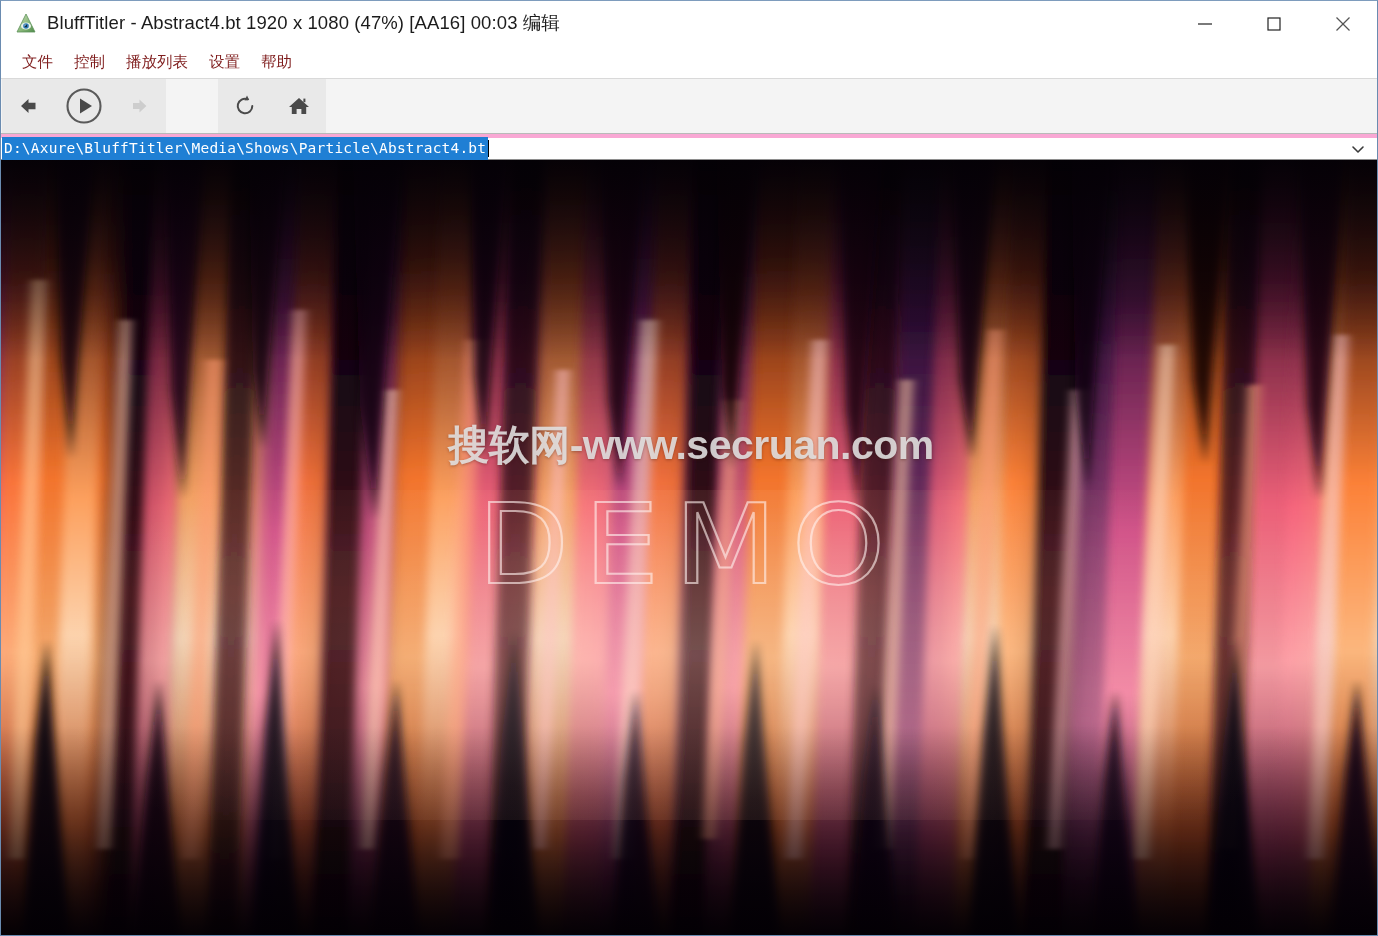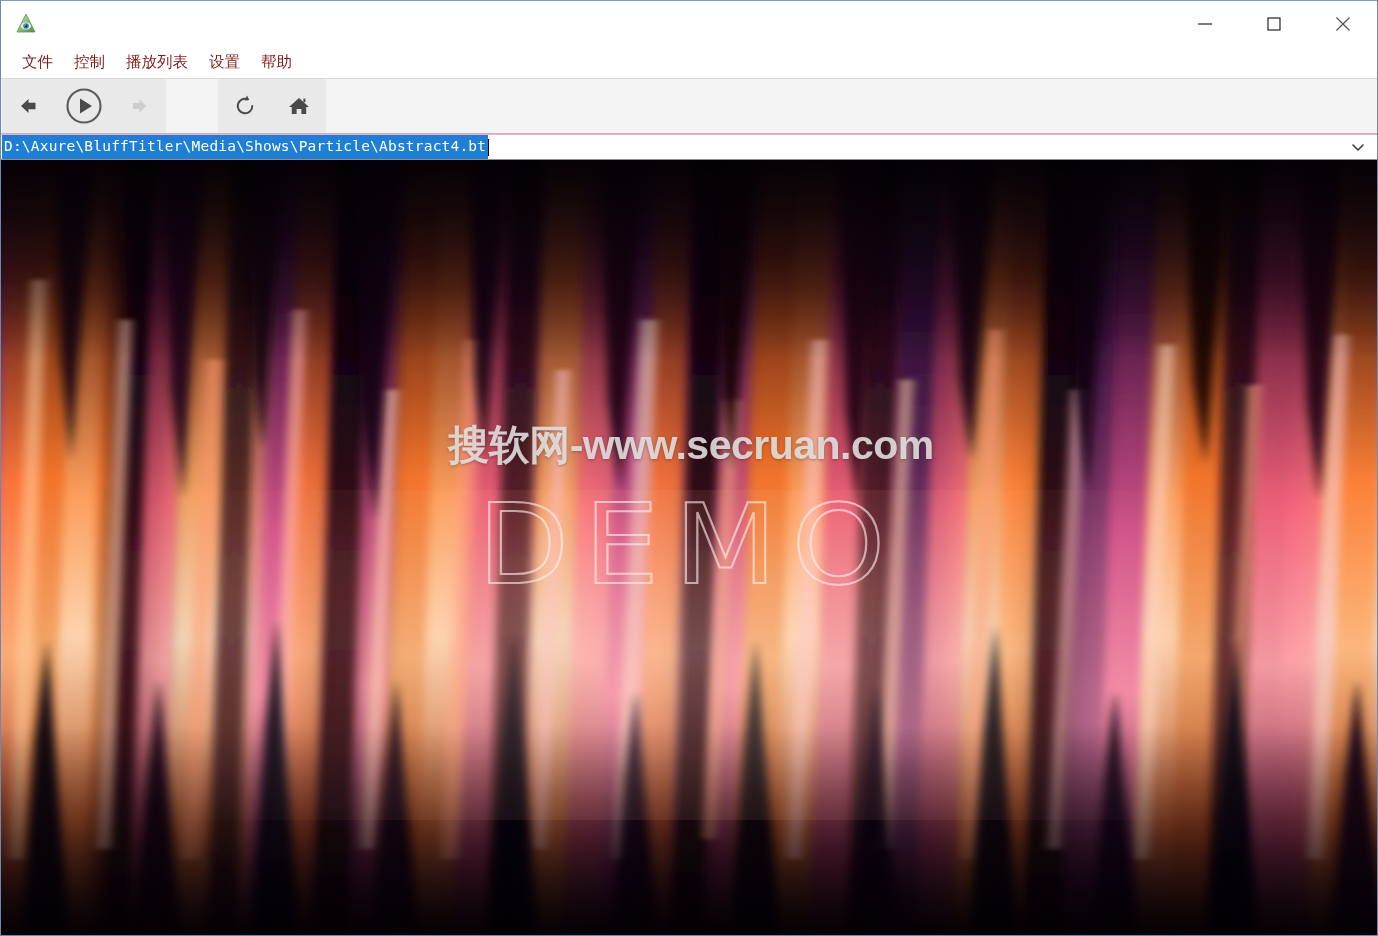--- a/index.html
+++ b/index.html
@@ -86,21 +86,21 @@
     display:flex; align-items:center; justify-content:center;
     background:transparent; border:none; cursor:default;
   }
   .tb-btn.play{ width:56px; }
   .tb-btn.disabled{ opacity:.35; }
 
   
   #addressbar{
     height:26px;
     background:#ffffff;
-    border-top:1px solid #f9a8d4;
+    border-top:4px solid #f9a8d4;
     border-bottom:1px solid #8e8e8e;
     display:flex; align-items:center;
     position:relative;
   }
   #address-text{
     font-family:"DejaVu Sans Mono","Liberation Mono",monospace;
     font-size:14.5px;
     color:#ffffff;
     background:#1f7fd4;
     padding:2px 2px 2px 2px;
@@ -193,20 +193,21 @@
           </linearGradient>
         </defs>
         <path d="M11 1 L20 19 L2 19 Z" fill="url(#triGrad)" stroke="#5c8f58" stroke-width="0.8"></path>
         <ellipse cx="11" cy="13" rx="5" ry="3.6" fill="#e8f2ea"></ellipse>
         <circle cx="11" cy="13" r="2.8" fill="#2e7bb5"></circle>
         <circle cx="11" cy="13" r="1.2" fill="#0e2a44"></circle>
         <circle cx="10.1" cy="12.1" r="0.7" fill="#ffffff" opacity="0.85"></circle>
       </svg>
     </div>
 
+    <div id="title-text">BluffTitler - Abstract4.bt 1920 x 1080 (47%) [AA16] 00:03 编辑</div>
 
     <div class="win-btns">
       <button class="win-btn" title="Minimize">
         <svg width="30" height="30" viewBox="0 0 30 30">
           <line x1="8" y1="15" x2="22" y2="15" stroke="#222" stroke-width="1.2"></line>
         </svg>
       </button>
       <button class="win-btn" title="Maximize">
         <svg width="30" height="30" viewBox="0 0 30 30">
           <rect x="9" y="9" width="12" height="12" fill="none" stroke="#222" stroke-width="1.2"></rect>

